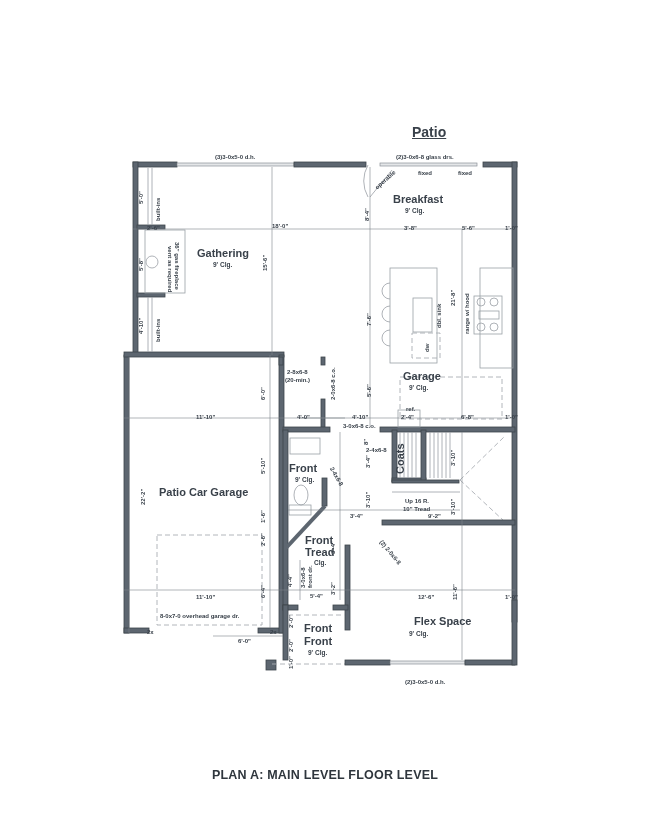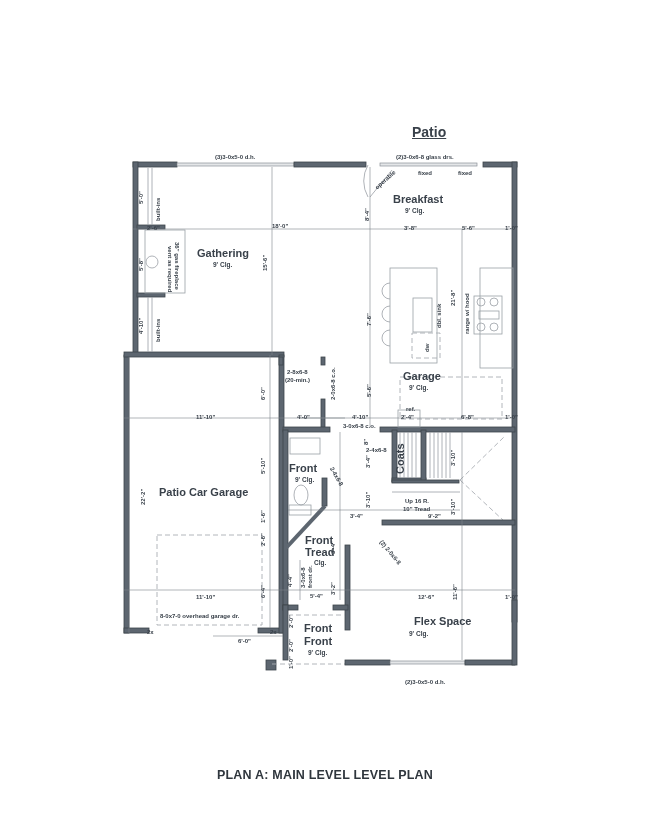--- a/index.html
+++ b/index.html
@@ -228,13 +228,13 @@
 <div class="txt d v" style="left:287px;top:587px;">4'-4"</div>
 <div class="txt d" style="left:310px;top:593px;">5'-4"</div>
 <div class="txt d v" style="left:330px;top:595px;">3'-2"</div>
 <div class="txt d" style="left:418px;top:594px;">12'-6"</div>
 <div class="txt d v" style="left:452px;top:600px;">11'-6"</div>
 <div class="txt d" style="left:505px;top:594px;">1'-0"</div>
 <div class="txt d v" style="left:288px;top:628px;">2'-0"</div>
 <div class="txt d v" style="left:288px;top:652px;">2'-0"</div>
 <div class="txt d v" style="left:288px;top:669px;">1'-0"</div>
 
-<div class="title">PLAN A: MAIN LEVEL LEVEL PLAN</div>
+<div class="title">PLAN A: MAIN LEVEL FLOOR LEVEL</div>
 
 </body></html>

